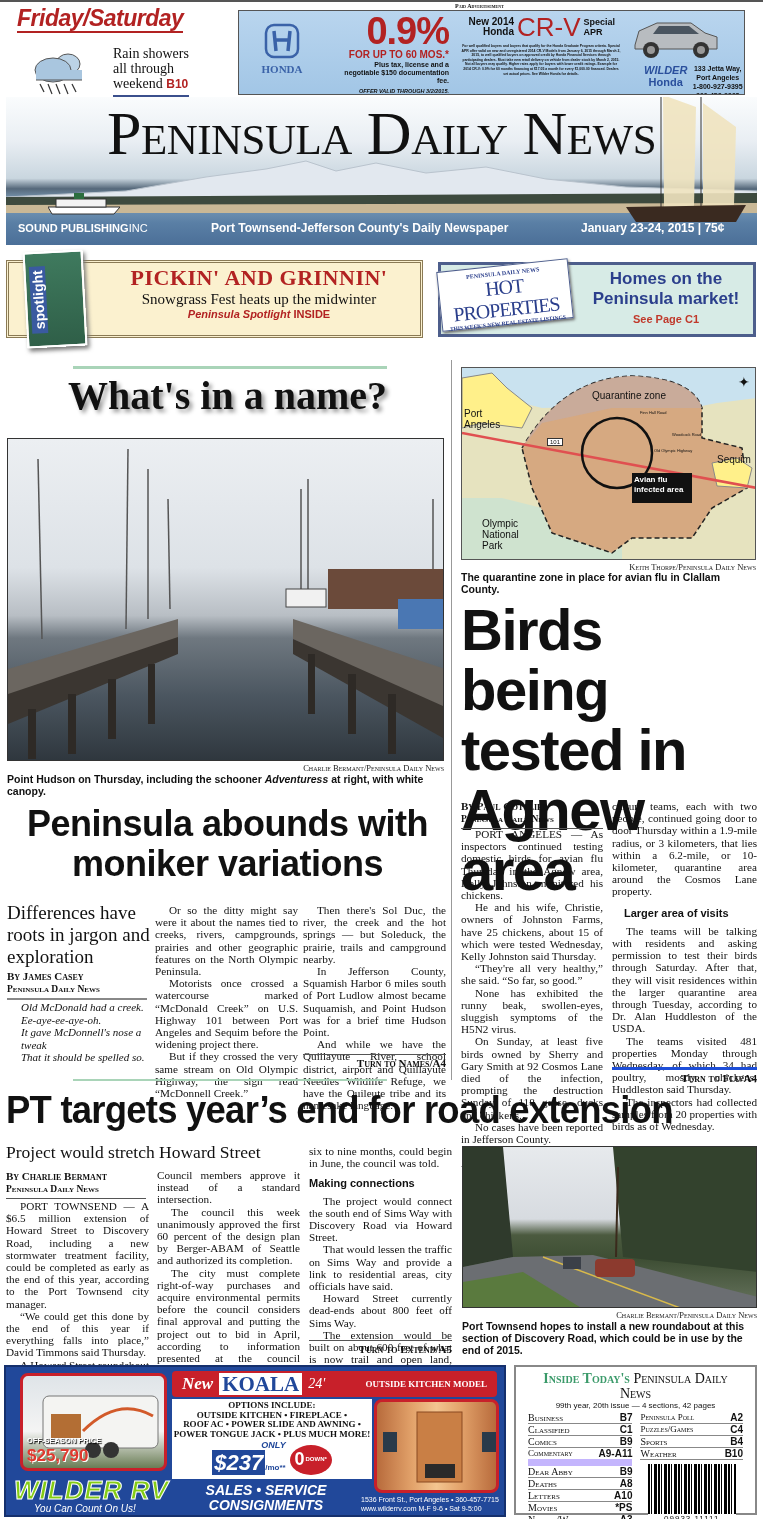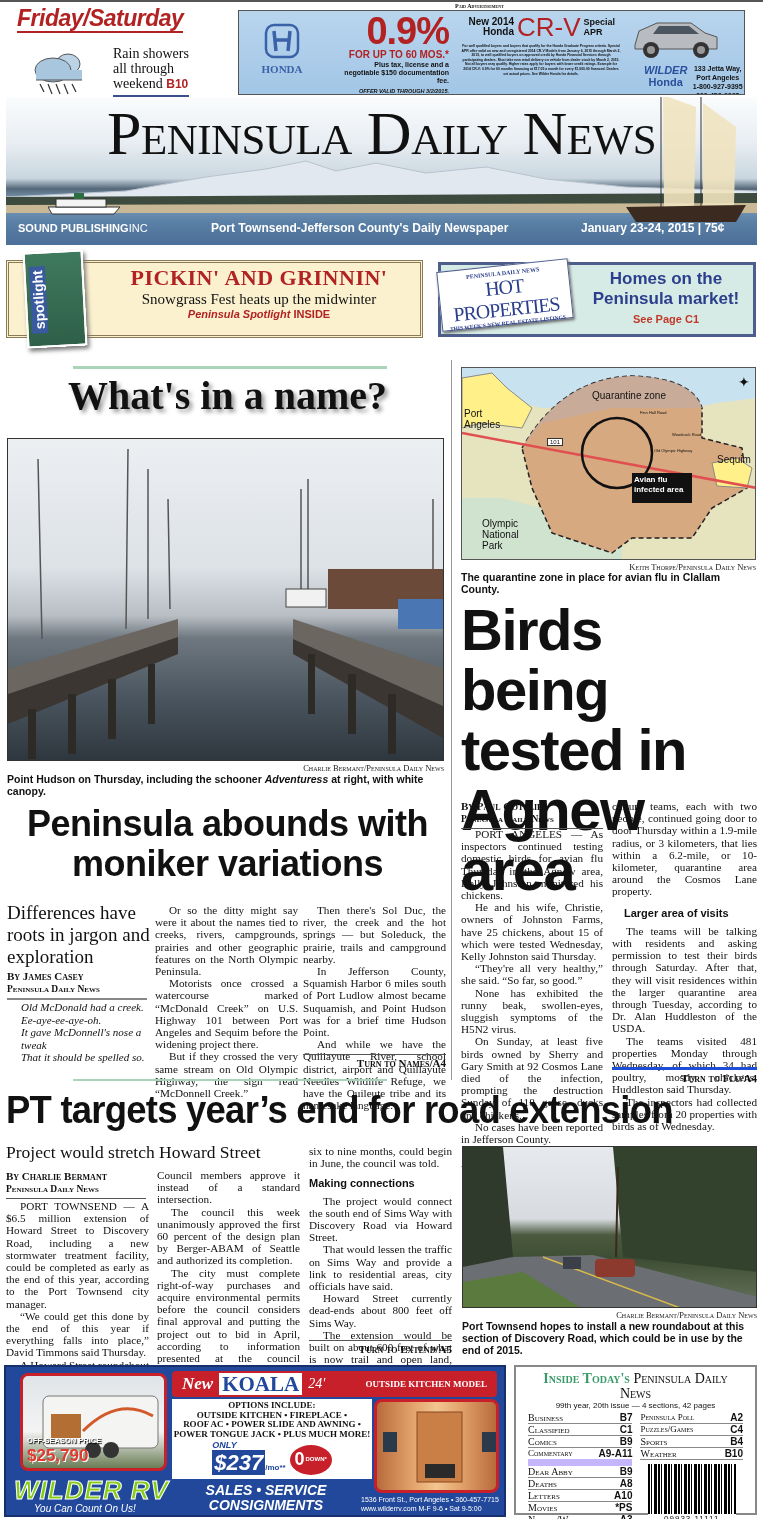--- a/index.html
+++ b/index.html
@@ -321,21 +321,21 @@
     <span class="serif" style="color:#21489a;font-weight:bold;font-size:21px;background:#fff;padding:0 3px;line-height:22px">KOALA</span>
     <span class="serif" style="color:#fff;font-style:italic;font-size:14px">24'</span>
     <span class="serif" style="color:#fff;font-weight:bold;font-size:9px;margin-left:auto">OUTSIDE KITCHEN MODEL</span>
   </div>
   <div class="abs serif" style="left:166px;top:32px;width:200px;height:80px;background:#fff;text-align:center;font-weight:bold;font-size:9px;line-height:9.5px;padding-top:2px">
     <div>OPTIONS INCLUDE:</div>
     <div>OUTSIDE KITCHEN • FIREPLACE •</div>
     <div>ROOF AC • POWER SLIDE AND AWNING •</div>
     <div>POWER TONGUE JACK • PLUS MUCH MORE!</div>
     <div style="display:flex;align-items:flex-end;justify-content:center;gap:4px;margin-top:2px">
-      <div style="text-align:left"><div class="sans" style="color:#21489a;font-size:9px;font-style:italic">ONLY</div>
+      <div style="text-align:right"><div class="sans" style="color:#21489a;font-size:9px;font-style:italic">ONLY</div>
         <span class="sans" style="color:#fff;background:#21489a;font-size:22px;font-style:italic;padding:0 2px;line-height:24px">$237</span><span class="sans" style="color:#21489a;font-size:8px">/mo**</span></div>
       <div style="background:#c8202a;color:#fff;border-radius:50%;width:42px;height:30px;display:flex;align-items:center;justify-content:center;gap:1px">
           <span class="sans" style="font-size:18px">0</span>
           <span class="sans" style="font-size:6px">DOWN*</span>
         </div>
     </div>
   </div>
   <div class="abs" style="left:368px;top:32px;width:125px;height:94px;border:3px solid #c8202a;border-radius:8px;background:linear-gradient(90deg,#b86b3c,#e3a36b 30%,#f3c590 50%,#e3a36b 70%,#b86b3c);overflow:hidden">
     <svg width="125" height="94" viewBox="0 0 125 94">
         <rect x="40" y="10" width="45" height="70" fill="#c97f45" stroke="#8a4a22"></rect>

